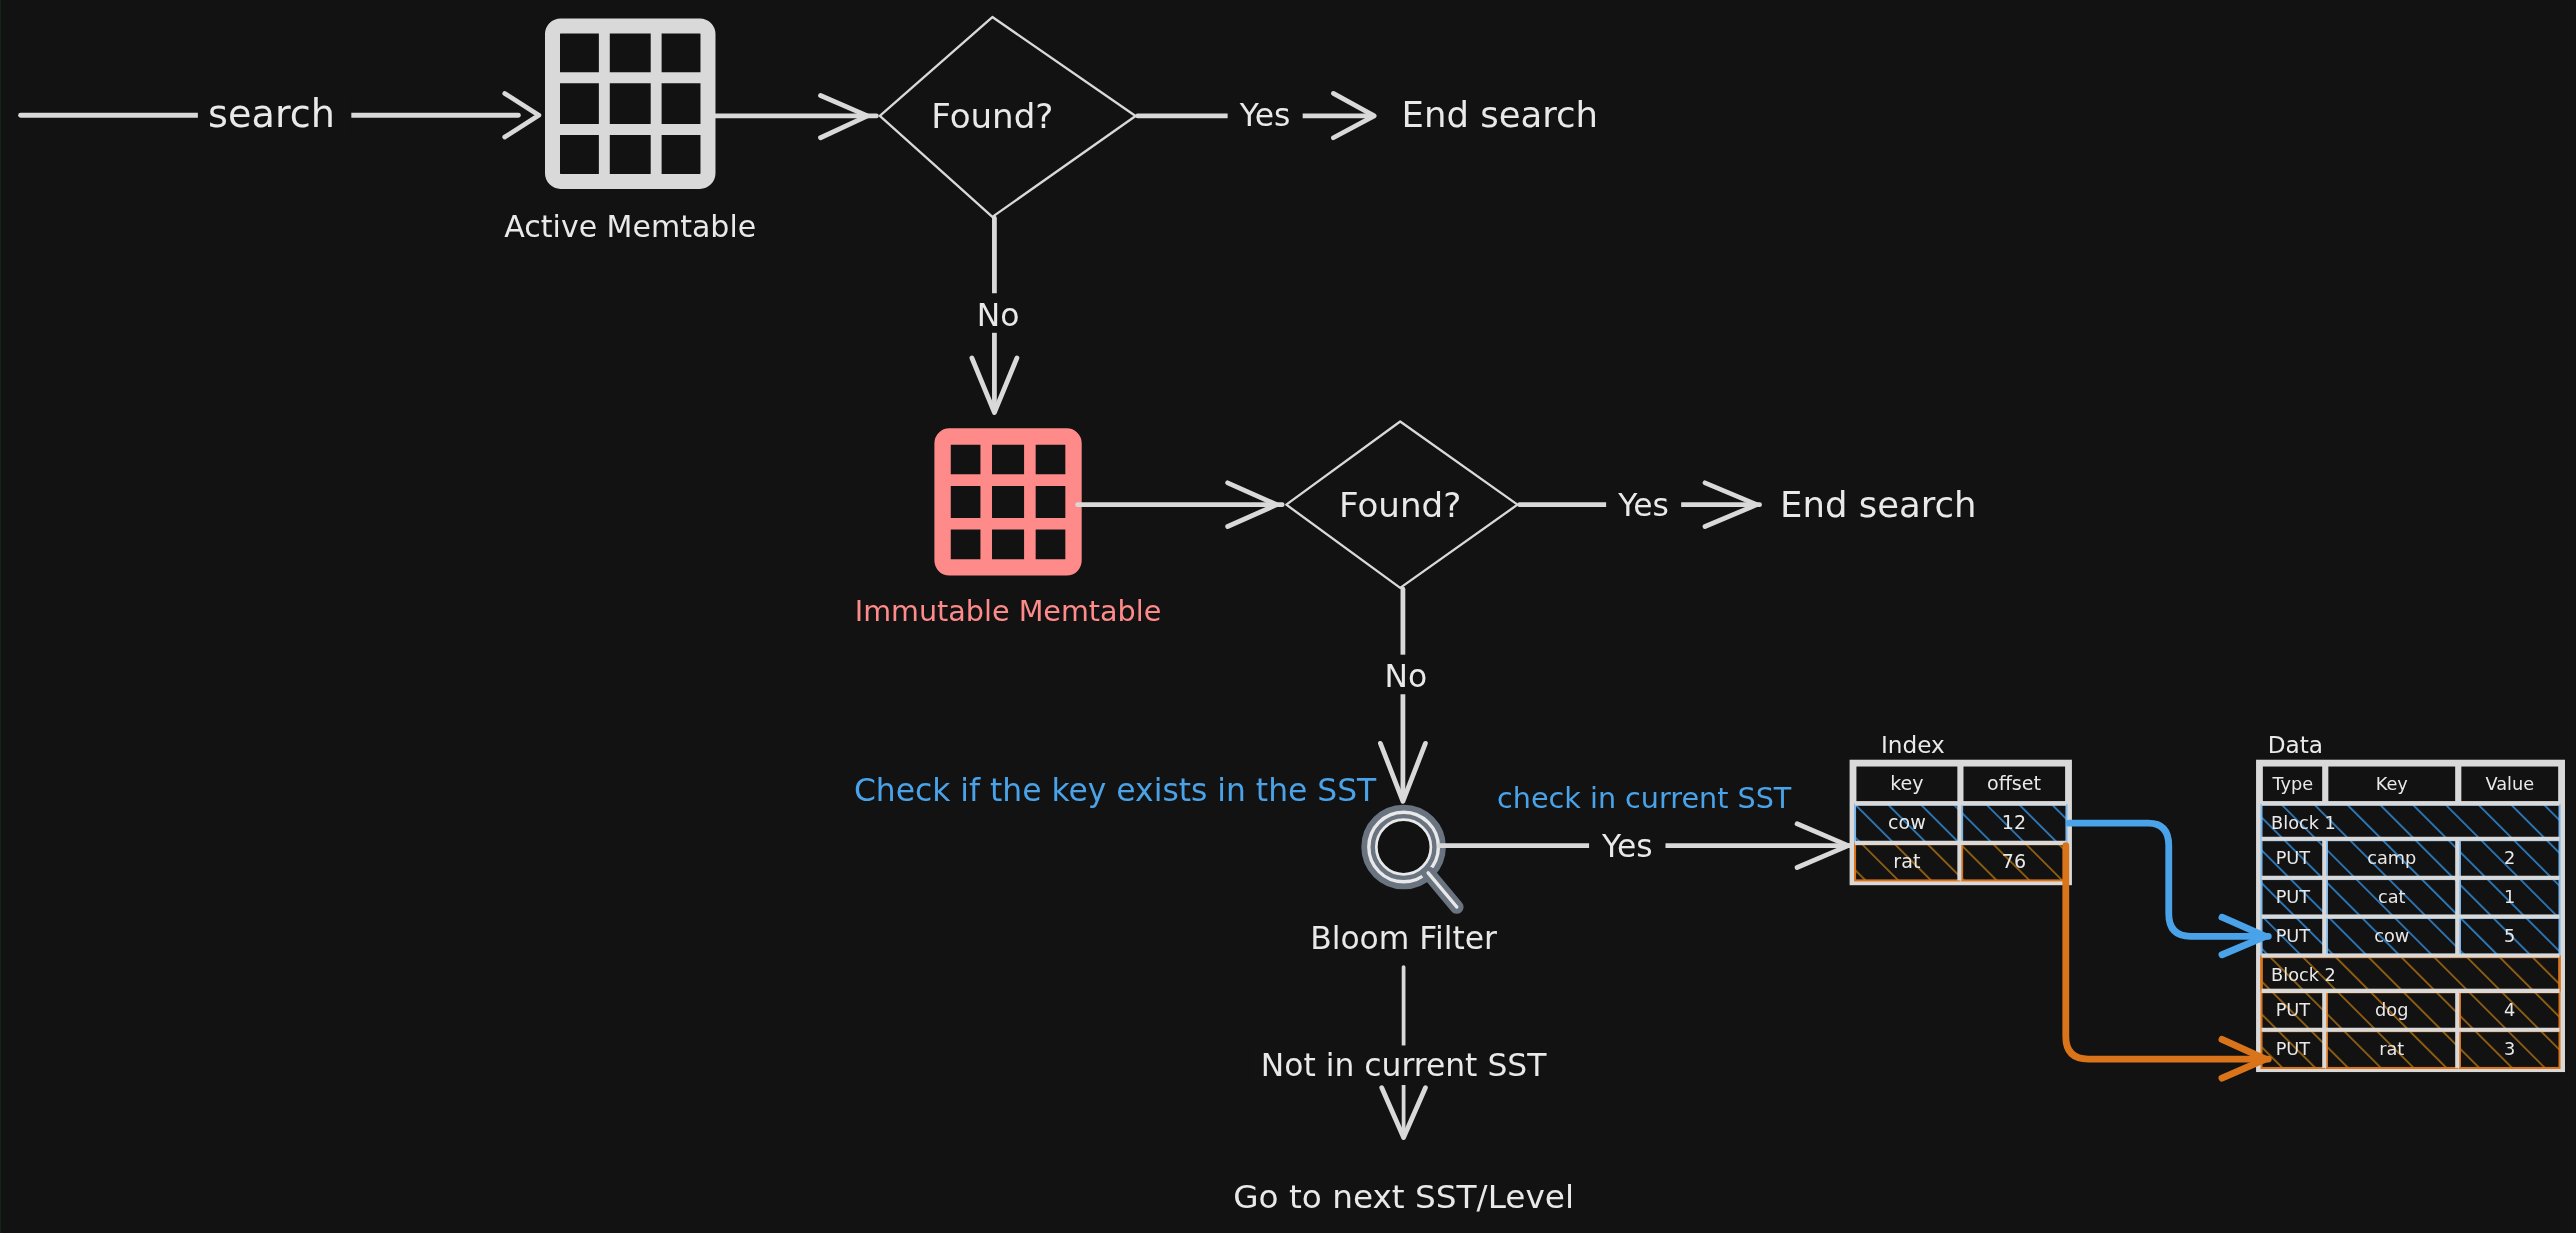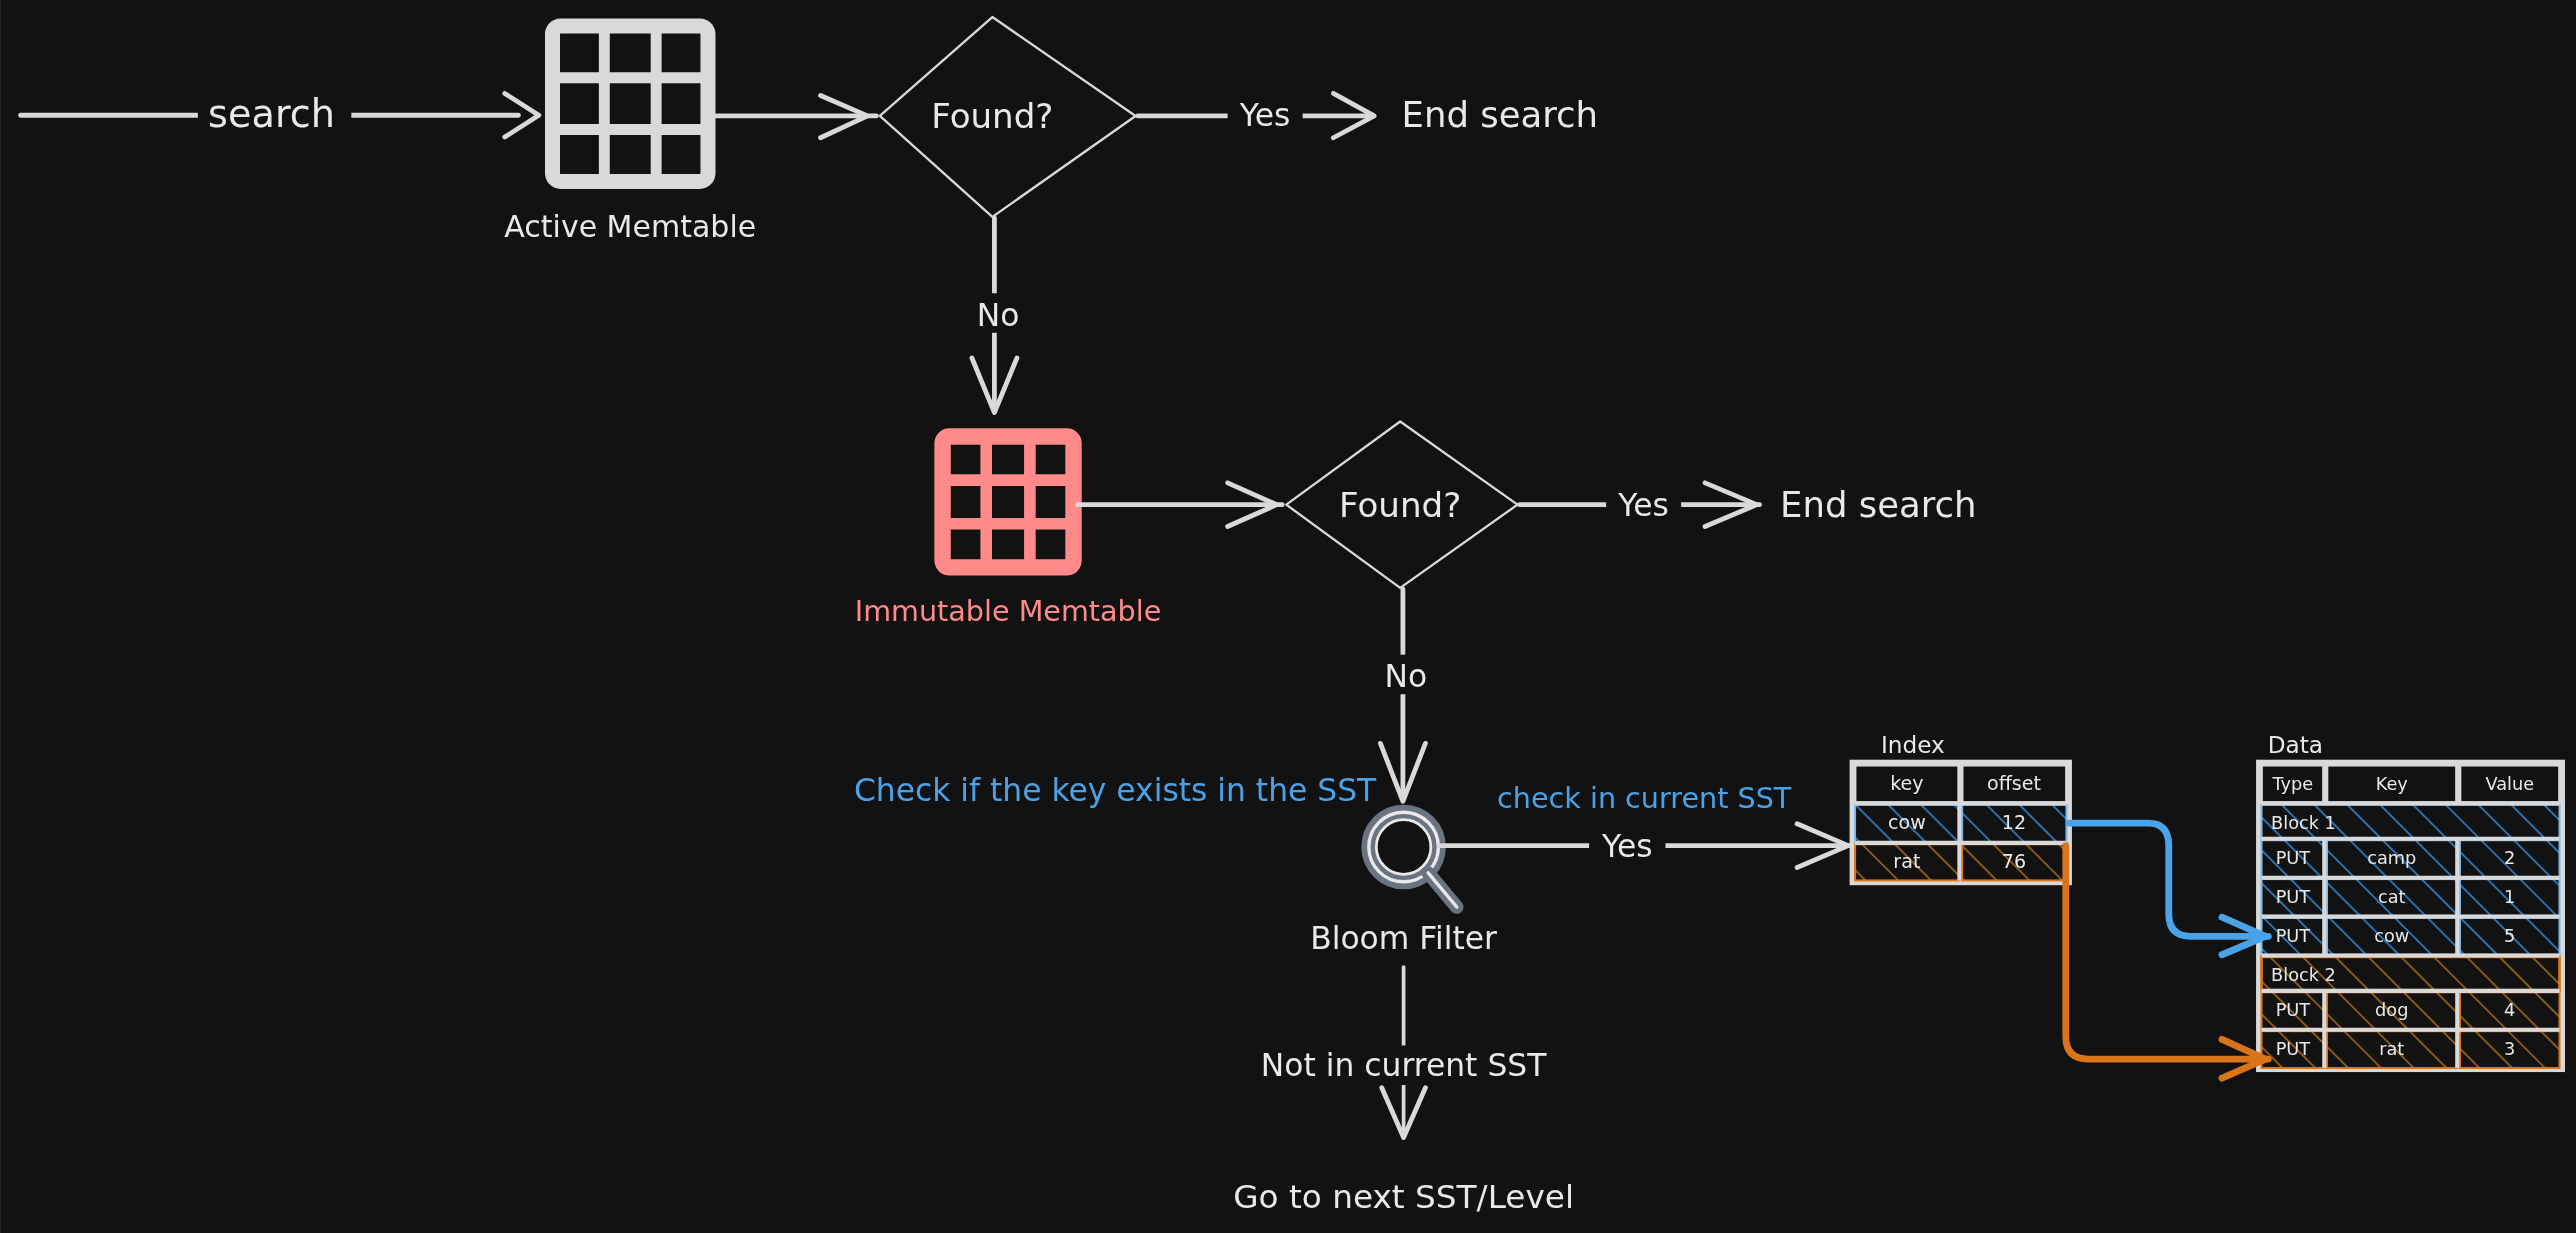--- a/index.html
+++ b/index.html
@@ -12,21 +12,21 @@
     width: 2576px;
     height: 1233px;
     overflow: hidden;
     font-family: "DejaVu Sans", sans-serif;
     position: relative;
   }
   #stage {
     position: relative;
     width: 2532px;
     height: 1233px;
-    background: #fef9c3;
+    background: #22c55e;
   }
   svg#diagram {
     position: absolute;
     left: 0; top: 0;
     width: 2576px;
     height: 1233px;
     display: block;
   }
   .txt {
     font-family: "DejaVu Sans", sans-serif;

